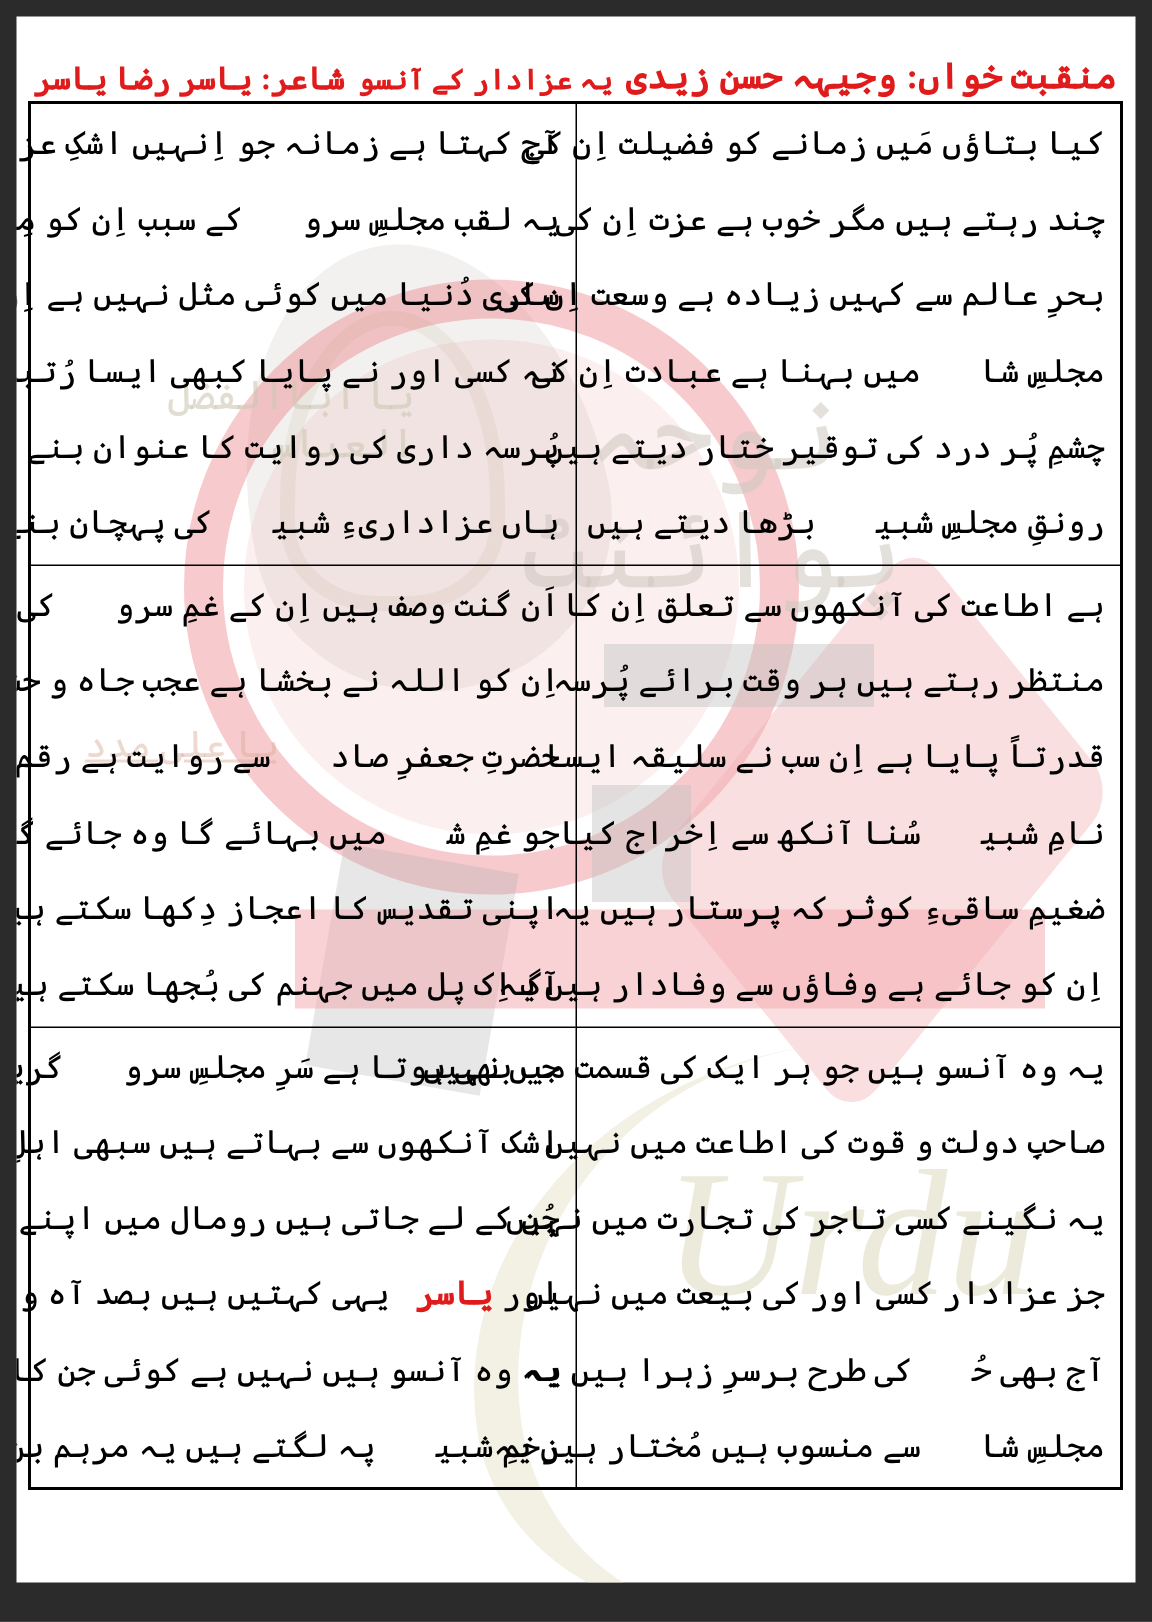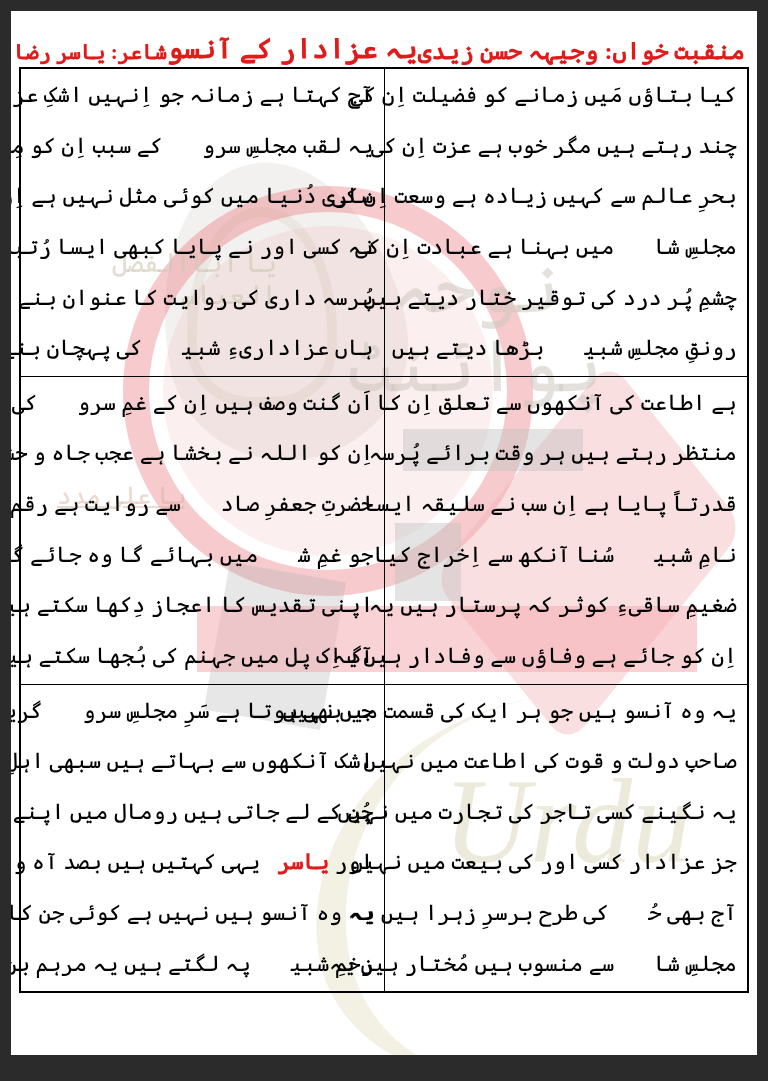--- a/index.html
+++ b/index.html
@@ -200,21 +200,21 @@
     box-sizing: border-box;
   }
   .hdr-item {
     color: #e01b1b;
     font-size: 20px;
     font-weight: 700;
     white-space: nowrap;
     font-family: "Liberation Serif", "DejaVu Serif", serif;
   }
   .hdr-poet  { font-size: 21px; }
-  .hdr-title { font-size: 28px; }
+  .hdr-title { font-size: 19px; }
   .hdr-reciter { font-size: 24px; }
 
   
   .poem-table {
     position: relative;
     z-index: 2;
     margin: 0 8px;
     border: 2px solid #000;
     border-collapse: collapse;
     width: calc(100% - 16px);

